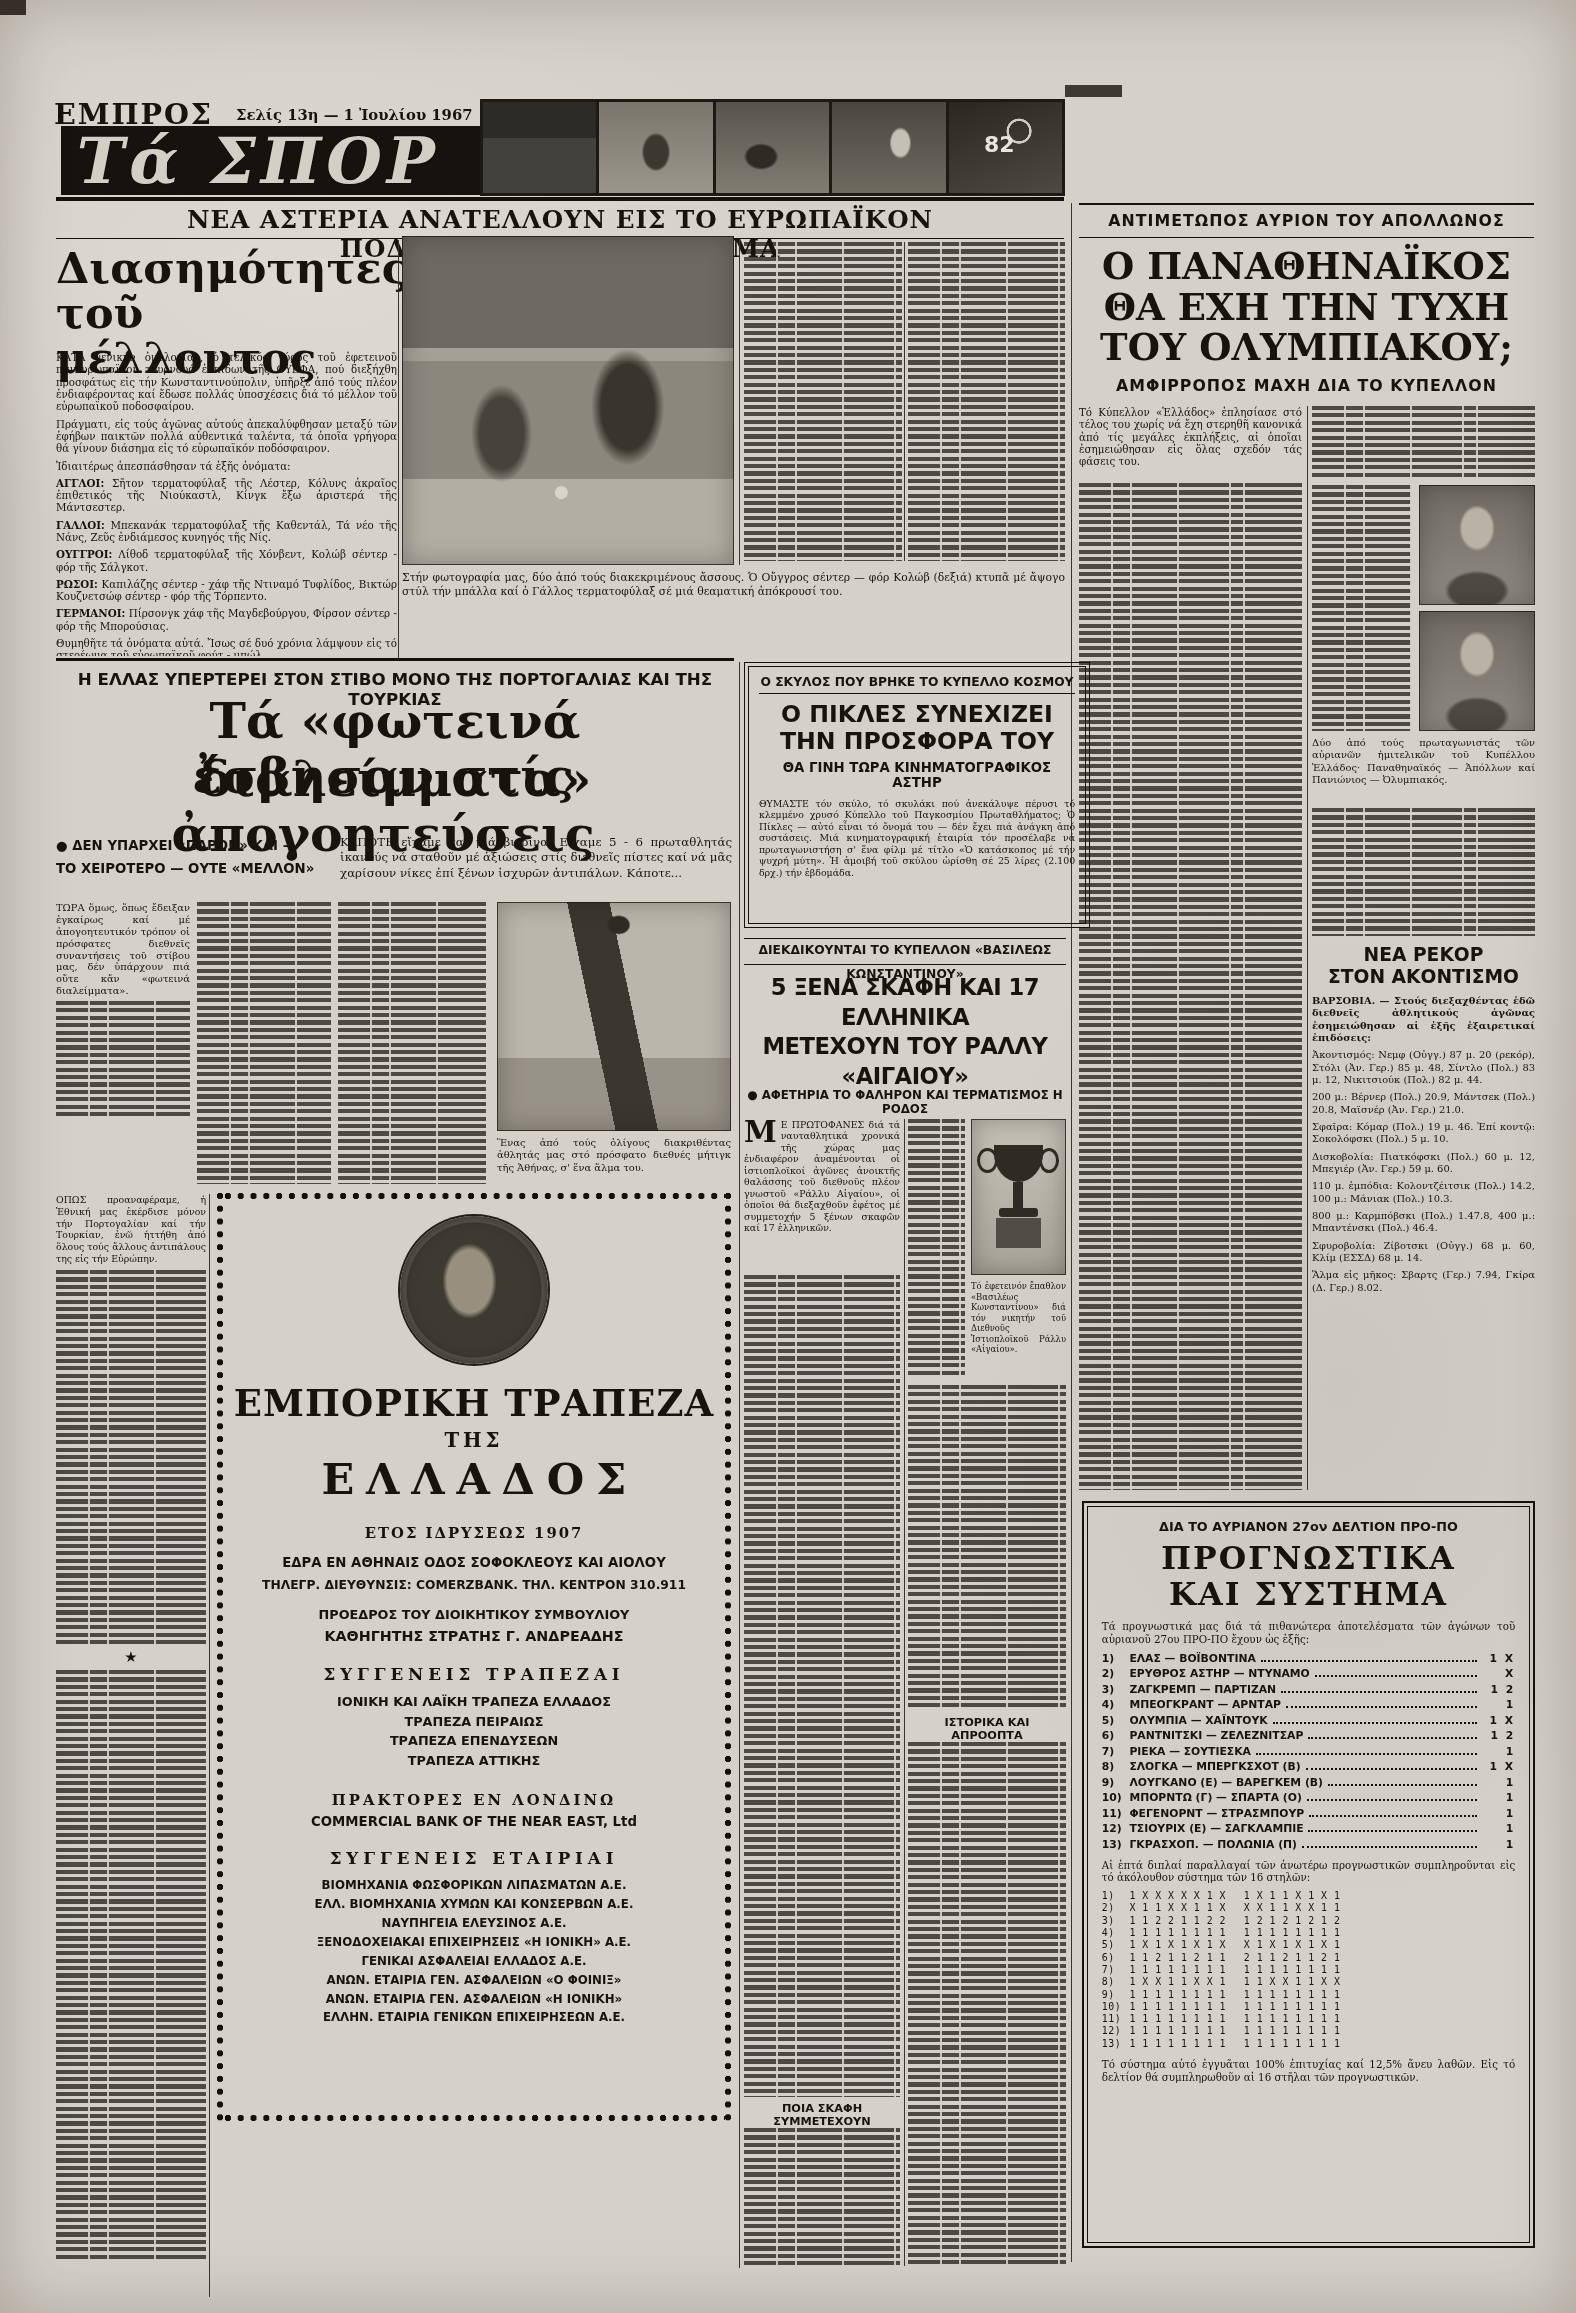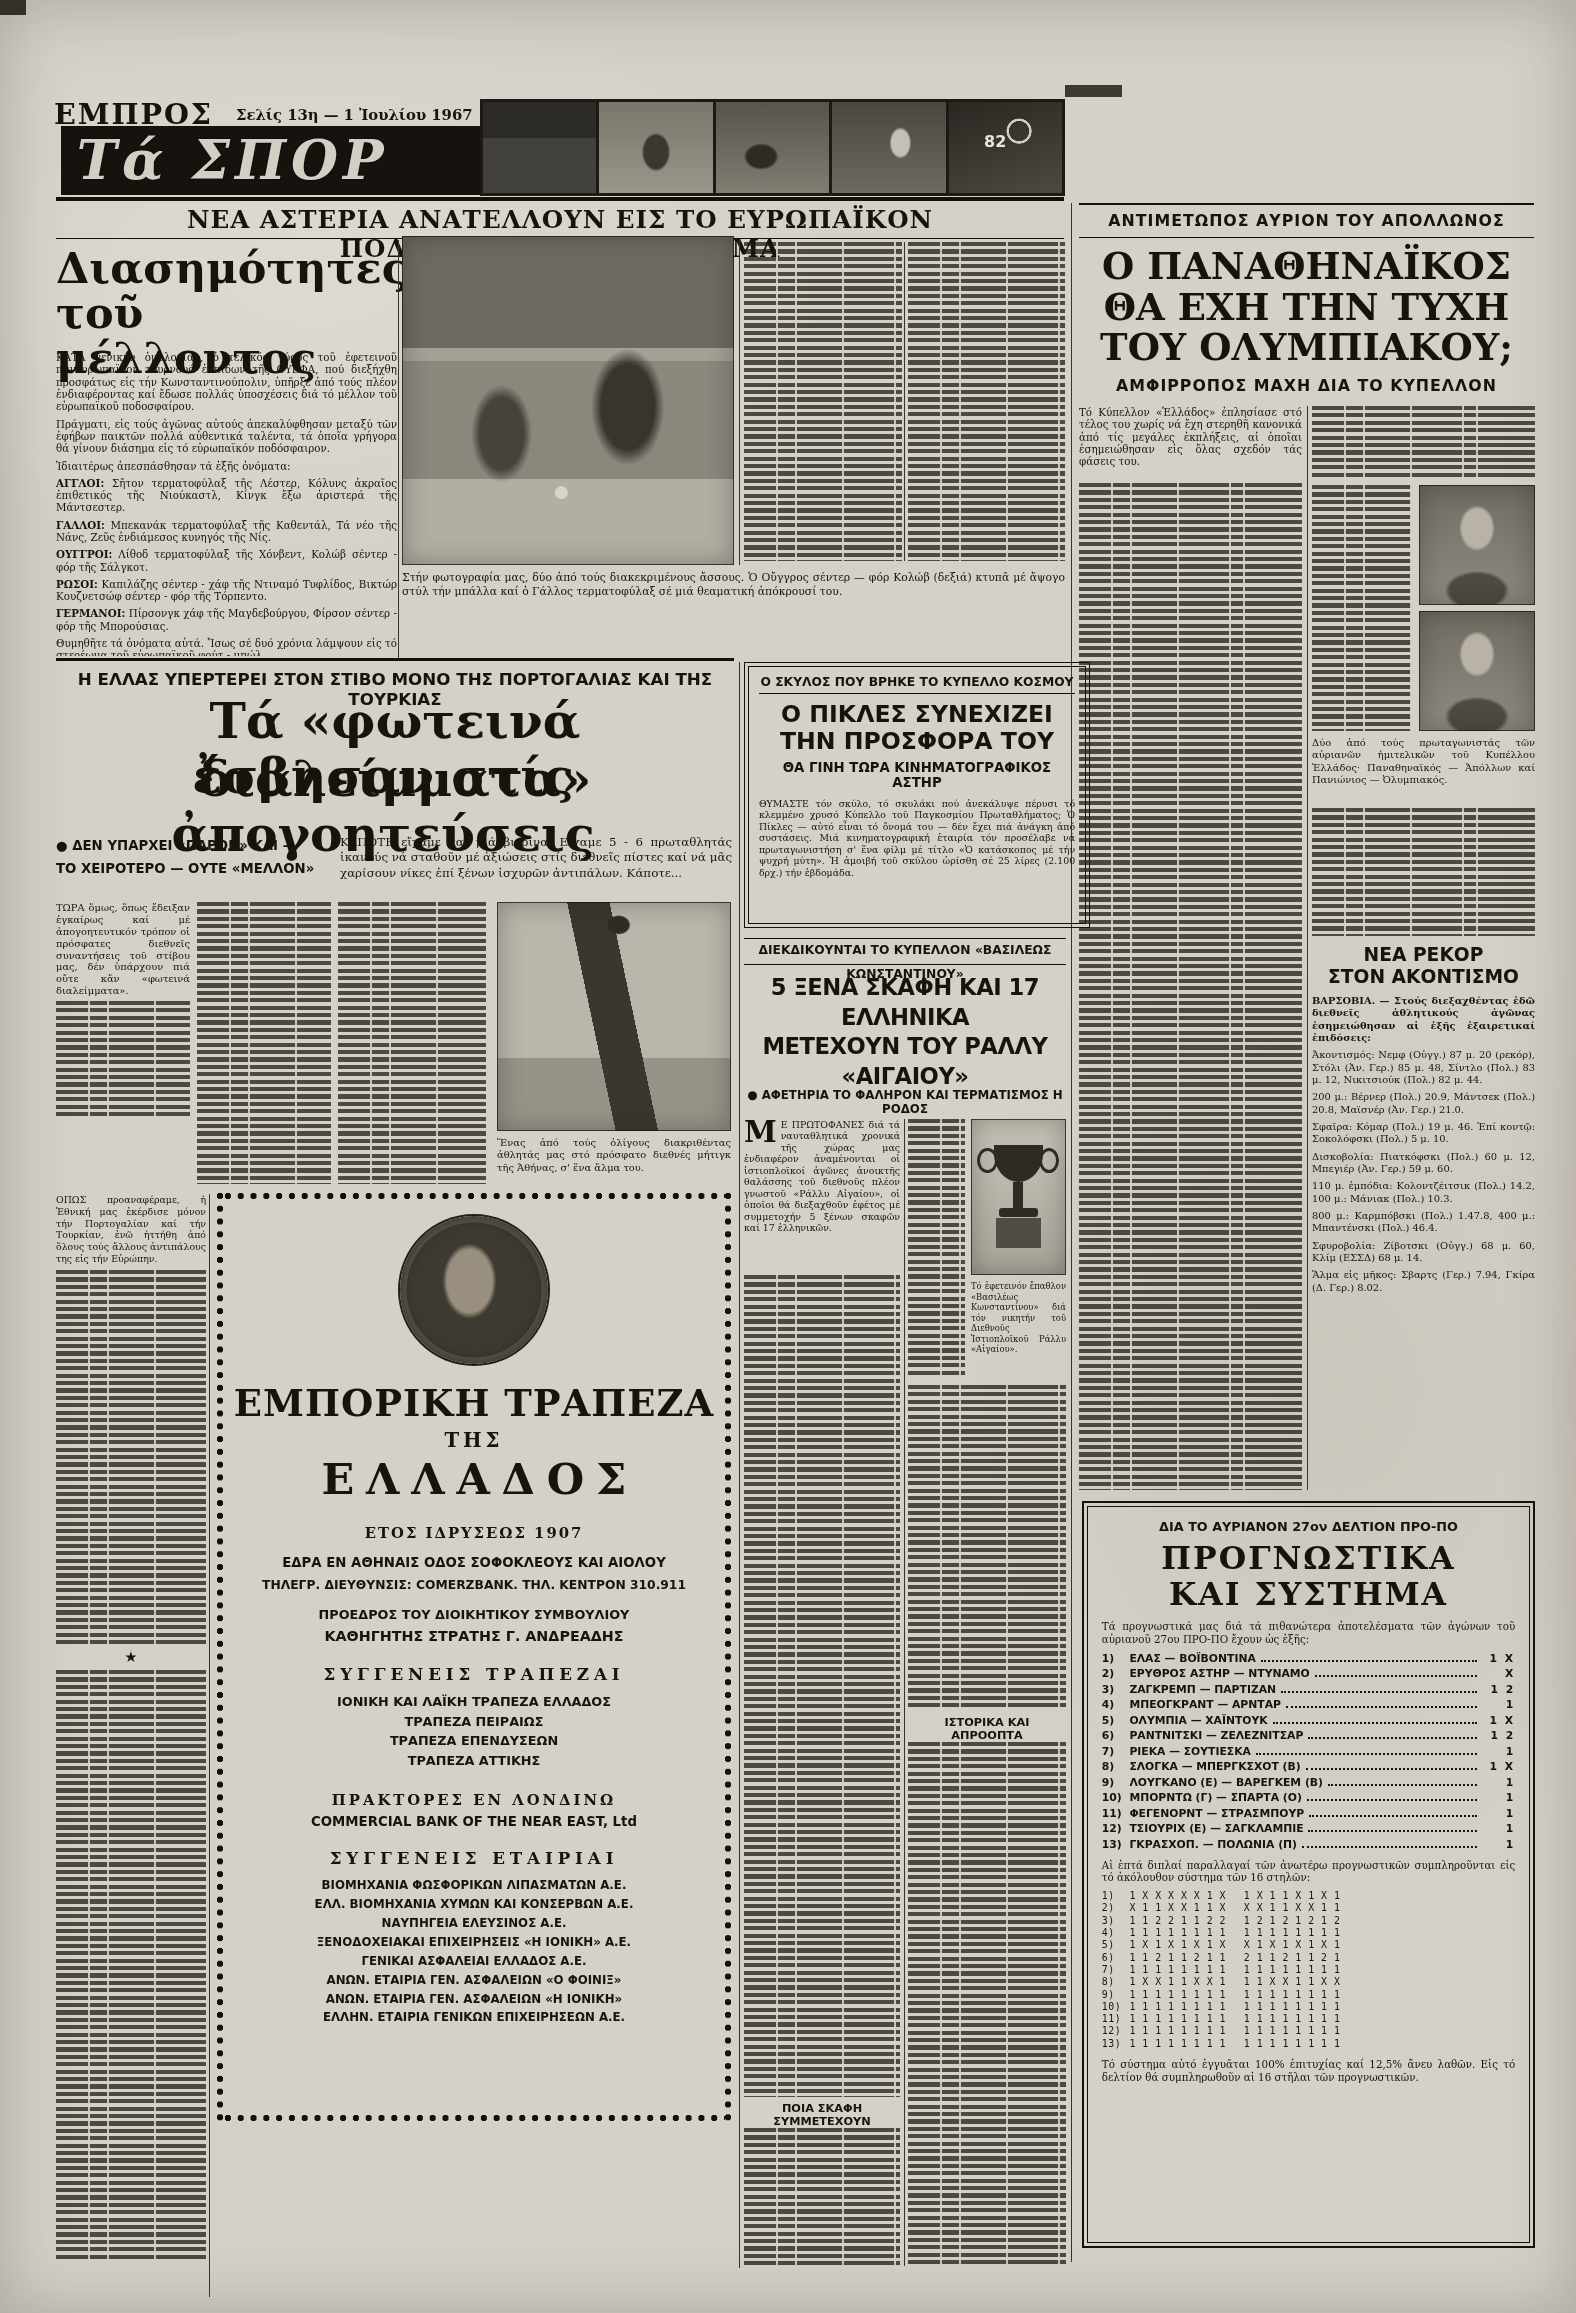--- a/index.html
+++ b/index.html
@@ -31,21 +31,21 @@
     background-image:
       repeating-linear-gradient(90deg, transparent 0 32.5px, rgba(213,209,200,.9) 32.5px 34px, transparent 34px 66px),
       repeating-linear-gradient(90deg, transparent 0 51px, rgba(213,209,200,.9) 51px 53px, transparent 53px 99px),
       repeating-linear-gradient(180deg, rgba(24,20,15,.72) 0 4.1px, rgba(0,0,0,0) 4.1px 7.4px);
   }
 
   .photo { position:absolute; background-color:#8e8a82;
     box-shadow: inset 0 0 0 1px rgba(25,22,18,.75), inset 0 0 25.6px rgba(30,26,20,.35); }
 
   .banner-box { background:#16130f; }
-  .banner-title { font-size:54px; line-height:69px; font-weight:bold; font-style:italic;
+  .banner-title { font-size:64px; line-height:69px; font-weight:bold; font-style:italic;
     letter-spacing:4.9px; color:#d3cfc5; text-shadow:0 0 2px #000; padding-left:15.8px; }
 
   .photostrip { background:#1d1a16; display:flex; gap:3px; padding:3px; }
   .photostrip > div { flex:1; }
 
   .kickbox { border-top:2px solid #15120d; border-bottom:1px solid #15120d; }
 
   .dotrow { position:absolute; height:9.9px;
     background: radial-gradient(circle 3.1px at 4.9px 4.9px, #14110c 97%, transparent) 0 0/12.8px 9.9px repeat-x; }
   .dotcol { position:absolute; width:9.9px;
@@ -109,21 +109,21 @@
   <div class="abs banner-box" style="left:61px;top:126px;width:419px;height:69px;">
     <div class="banner-title ser">Τά ΣΠΟΡ</div>
   </div>
 
   <div class="abs photostrip" style="left:480px;top:99px;width:585px;height:97px;">
     <div style="background:linear-gradient(#615d53 0 40%,#8f8b80 40% 100%),#777;background-blend-mode:multiply;"></div>
     <div style="background:radial-gradient(21.7px 29.6px at 50% 55%,#3b382f 0 55%,transparent 66%),linear-gradient(#7a766c,#9b968b);"></div>
     <div style="background:radial-gradient(25.6px 19.7px at 40% 60%,#2e2b24 0 55%,transparent 68%),linear-gradient(#57544b,#817d73);"></div>
     <div style="background:radial-gradient(17.7px 25.6px at 60% 45%,#c4c0b5 0 50%,transparent 62%),linear-gradient(#4a473f,#6e6a60);"></div>
     <div style="background:radial-gradient(circle 13.8px at 62% 32%,transparent 9.9px,#cfccc4 10.3px 12.3px,transparent 12.8px),linear-gradient(160deg,#2a2722,#4d4a42);"></div>
-    <span class="abs san b" style="left:504px;top:33px;font-size:16px;color:#e8e5dc;">82</span>
+    <span class="abs san b" style="left:504px;top:33px;font-size:22px;color:#e8e5dc;">82</span>
   </div>
 
   <div class="hr" style="left:56px;top:197px;width:1008px;height:3.9px;"></div>
   <div class="abs ser b ctr" style="left:56px;top:205px;width:1008px;font-size:24.6px;letter-spacing:1px;">ΝΕΑ ΑΣΤΕΡΙΑ ΑΝΑΤΕΛΛΟΥΝ ΕΙΣ ΤΟ ΕΥΡΩΠΑΪΚΟΝ ΠΟΔΟΣΦΑΙΡΙΚΟΝ ΣΤΕΡΕΩΜΑ</div>
   <div class="hr" style="left:56px;top:238px;width:1008px;height:1px;"></div>
 
   <div class="abs kickbox san b ctr" style="left:1079px;top:203px;width:455px;height:35px;line-height:31.5px;font-size:15.8px;letter-spacing:1px;">ΑΝΤΙΜΕΤΩΠΟΣ ΑΥΡΙΟΝ ΤΟΥ ΑΠΟΛΛΩΝΟΣ</div>
 
   <div class="vr" style="left:1071px;top:203px;height:2059px;"></div>
 

